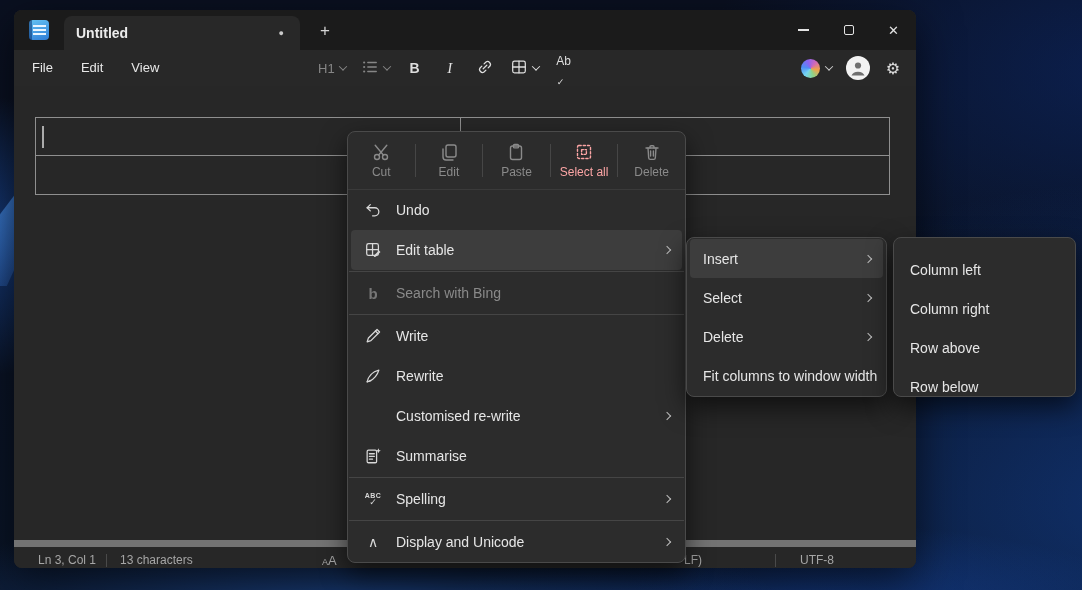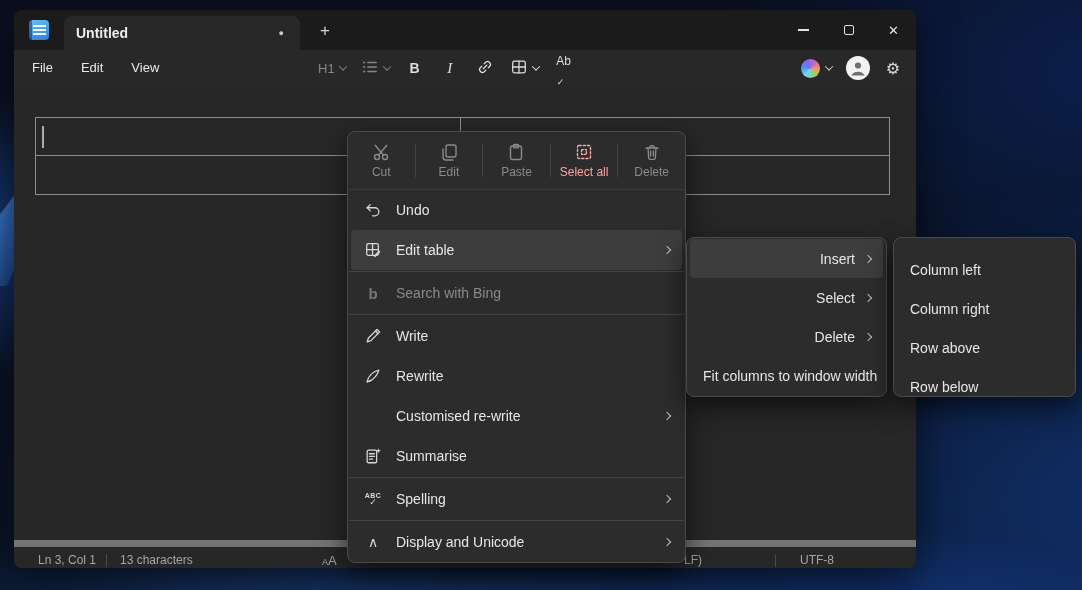--- a/index.html
+++ b/index.html
@@ -112,21 +112,21 @@
   .chev { width:6px; height:6px; border-top:1.4px solid #bdbdbd; border-right:1.4px solid #bdbdbd;
     transform:rotate(45deg); margin-left:10px; }
   .sep { height:1px; background:#454545; margin:1px 1px; }
   .bing-g { font-size:15px; font-weight:bold; }
   .spell-ic { display:flex; flex-direction:column; align-items:center; line-height:1; }
   .spell-ic .abc { font-size:7px; font-weight:bold; letter-spacing:.4px; }
   .spell-ic .chk { font-size:9px; margin-top:-1px; }
   .caret-g { font-size:14px; }
 
   .submenu1 { left:686px; top:237px; width:201px; z-index:11; padding:1px 0; }
-  .submenu1 .mi { height:39px; padding:0 12px 0 13px;text-align:right; }
+  .submenu1 .mi { height:39px; padding:0 12px 0 13px; }
   .submenu2 { left:893px; top:237px; width:183px; z-index:12; padding:1px 0; }
   .submenu2 .mi { height:39px; padding:16px 12px 0 13px;align-items:flex-end; }
 
   svg { stroke:currentColor; fill:none; stroke-width:1.4; stroke-linecap:round; stroke-linejoin:round; }
   svg .fill { fill:currentColor; stroke:none; }
 </style>
 </head>
 <body>
 
 <div class="screen">

